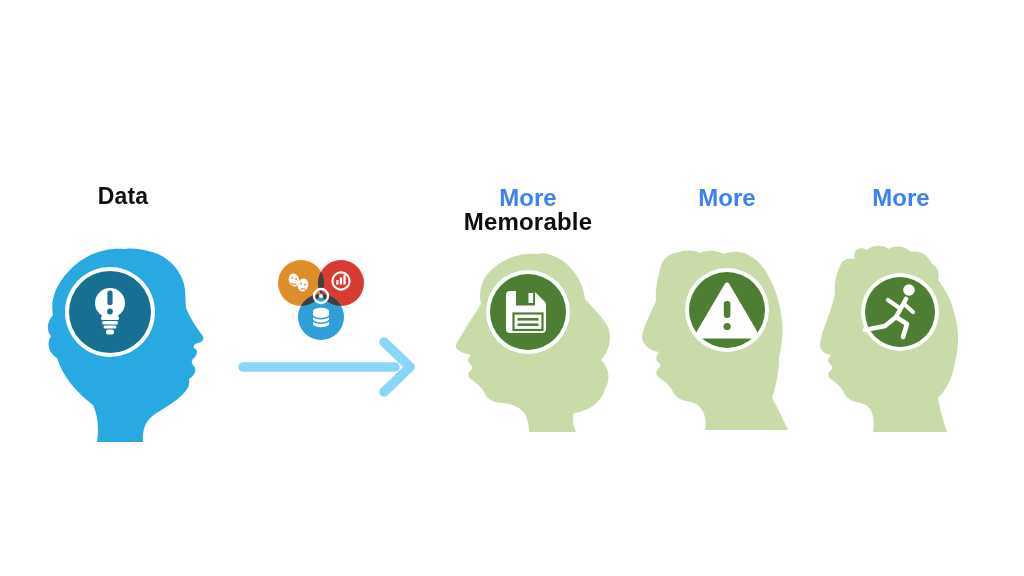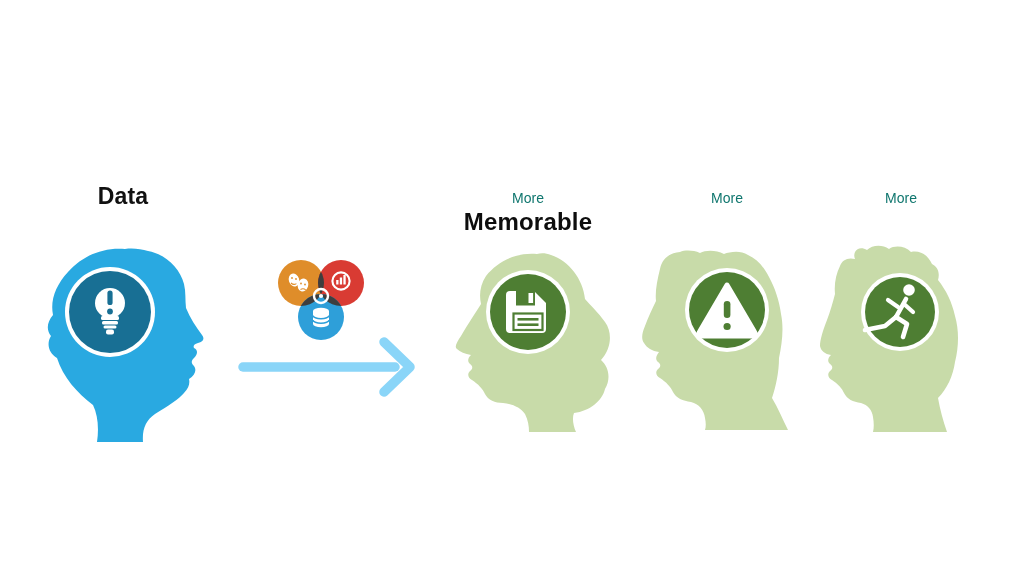--- a/index.html
+++ b/index.html
@@ -10,21 +10,21 @@
   .stage{position:absolute;inset:0;}
   svg{position:absolute;left:0;top:0;}
   .title-block{
     position:absolute;left:38px;top:183px;width:170px;text-align:center;
     font-weight:bold;font-size:23px;line-height:27px;color:#111111;letter-spacing:0.2px;
   }
   .outcome-label{
     position:absolute;top:188px;width:176px;text-align:center;
   }
   .outcome-label .qualifier{
-    font-size:14px;line-height:20px;color:#0f766e;font-weight:400;
+    font-size:24px;line-height:20px;color:#3b82f6;font-weight:700;
   }
   .outcome-label .name{
     font-size:24px;line-height:28px;color:#0d0d0d;font-weight:bold;letter-spacing:0.2px;
   }
   .pos-0{left:440px;} .pos-1{left:639px;} .pos-2{left:813px;}
 </style>
 </head>
 <body>
 
 <div class="stage">

